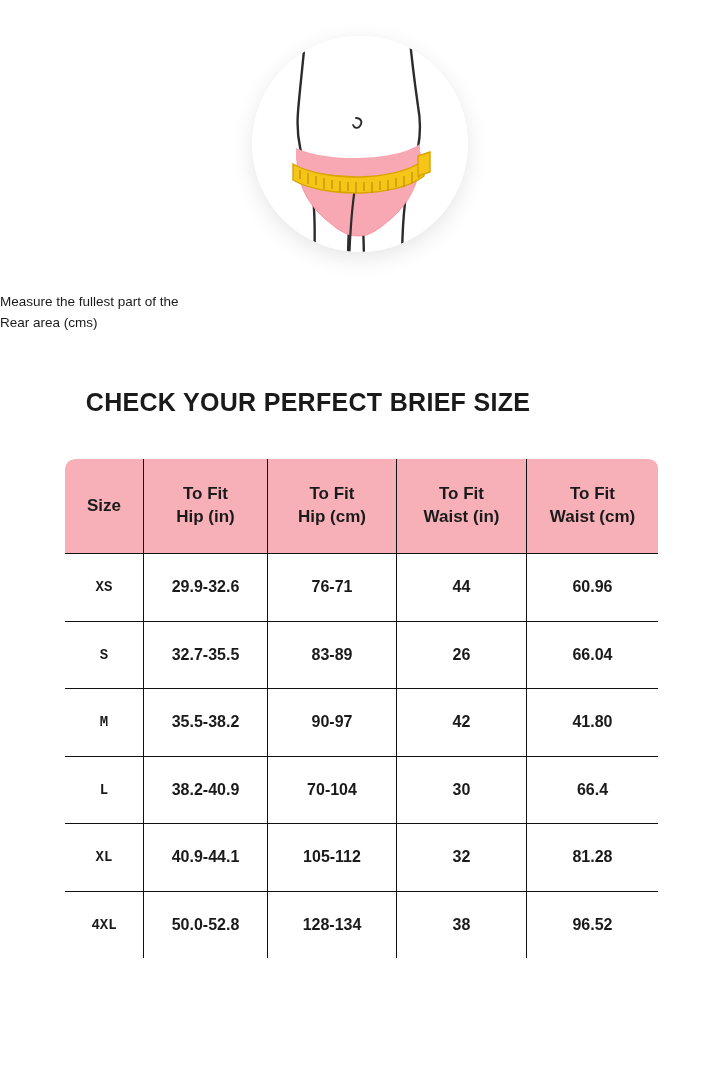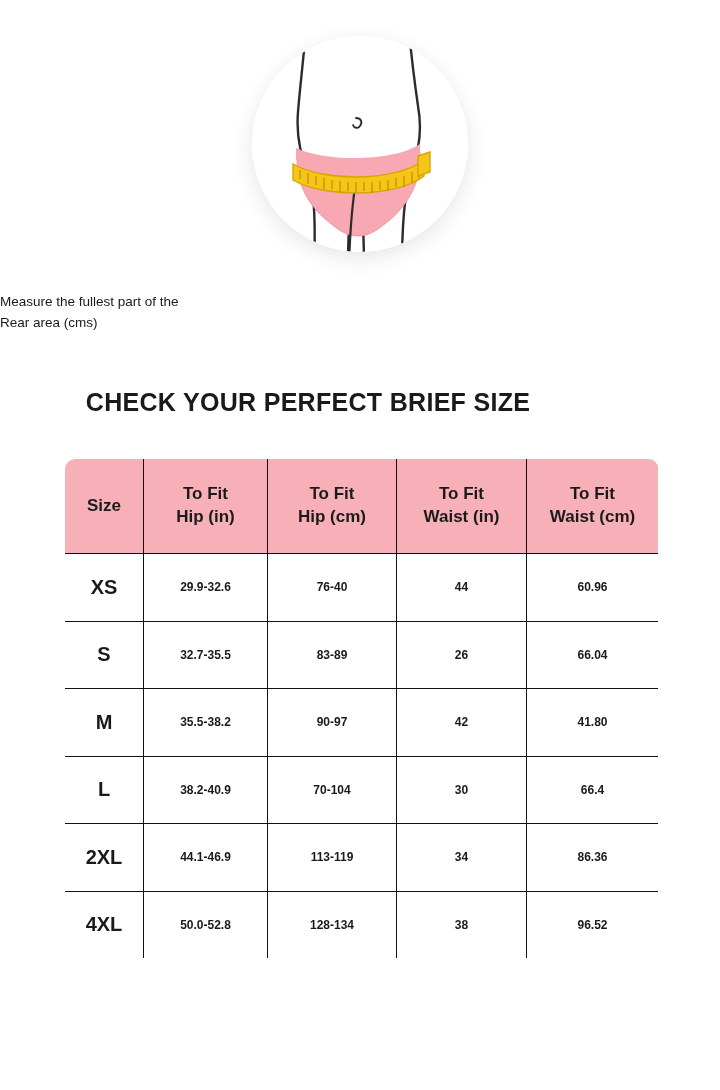--- a/index.html
+++ b/index.html
@@ -98,26 +98,27 @@
   }
   table.size-table thead th {
     background: #f7b0b7;
     height: 86px;
     font-size: 17px;
     line-height: 1.35;
     padding: 4px 2px;
   }
   table.size-table tbody td {
     height: 62.5px;
-    font-size: 12px;
+    font-size: 16px;
     background: #ffffff;
     padding: 2px;
   }
   table.size-table tbody td.size-col {
-    font-size: 20px;
+    font-size: 14px;
+    font-family: Liberation Mono, monospace;
   }
   
   table.size-table thead th:first-child { border-top-left-radius: 10px; }
   table.size-table thead th:last-child { border-top-right-radius: 10px; }
   table.size-table tbody tr:last-child td:first-child { border-bottom-left-radius: 10px; }
   table.size-table tbody tr:last-child td:last-child { border-bottom-right-radius: 10px; }
 
   .col-size { width: 79px; }
   .col-a { width: 124px; }
   .col-b { width: 129px; }
@@ -231,21 +232,21 @@
           <th>
             <div>To Fit</div>
             <div>Waist (cm)</div>
           </th>
         </tr>
       </thead>
       <tbody>
         <tr>
           <td class="size-col">XS</td>
           <td>29.9-32.6</td>
-          <td>76-40</td>
+          <td>76-71</td>
           <td>44</td>
           <td>60.96</td>
         </tr>
         <tr>
           <td class="size-col">S</td>
           <td>32.7-35.5</td>
           <td>83-89</td>
           <td>26</td>
           <td>66.04</td>
         </tr>
@@ -257,25 +258,25 @@
           <td>41.80</td>
         </tr>
         <tr>
           <td class="size-col">L</td>
           <td>38.2-40.9</td>
           <td>70-104</td>
           <td>30</td>
           <td>66.4</td>
         </tr>
         <tr>
-          <td class="size-col">2XL</td>
-          <td>44.1-46.9</td>
-          <td>113-119</td>
-          <td>34</td>
-          <td>86.36</td>
+          <td class="size-col">XL</td>
+          <td>40.9-44.1</td>
+          <td>105-112</td>
+          <td>32</td>
+          <td>81.28</td>
         </tr>
         <tr>
           <td class="size-col">4XL</td>
           <td>50.0-52.8</td>
           <td>128-134</td>
           <td>38</td>
           <td>96.52</td>
         </tr>
       </tbody>
     </table>

